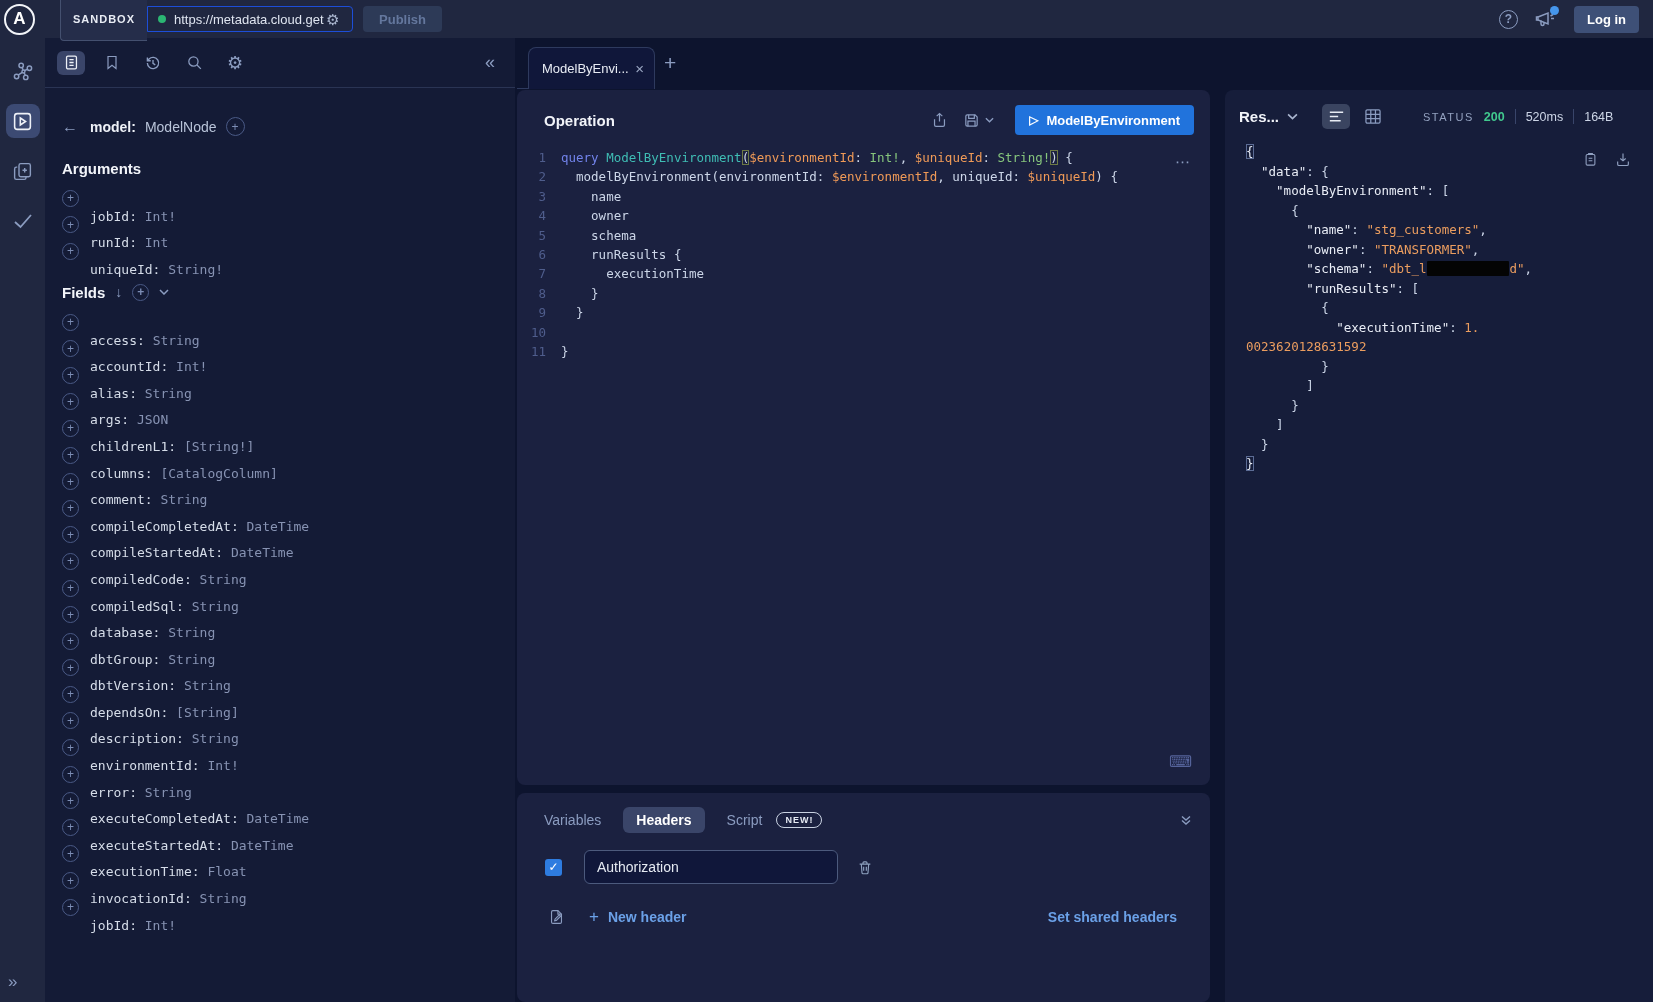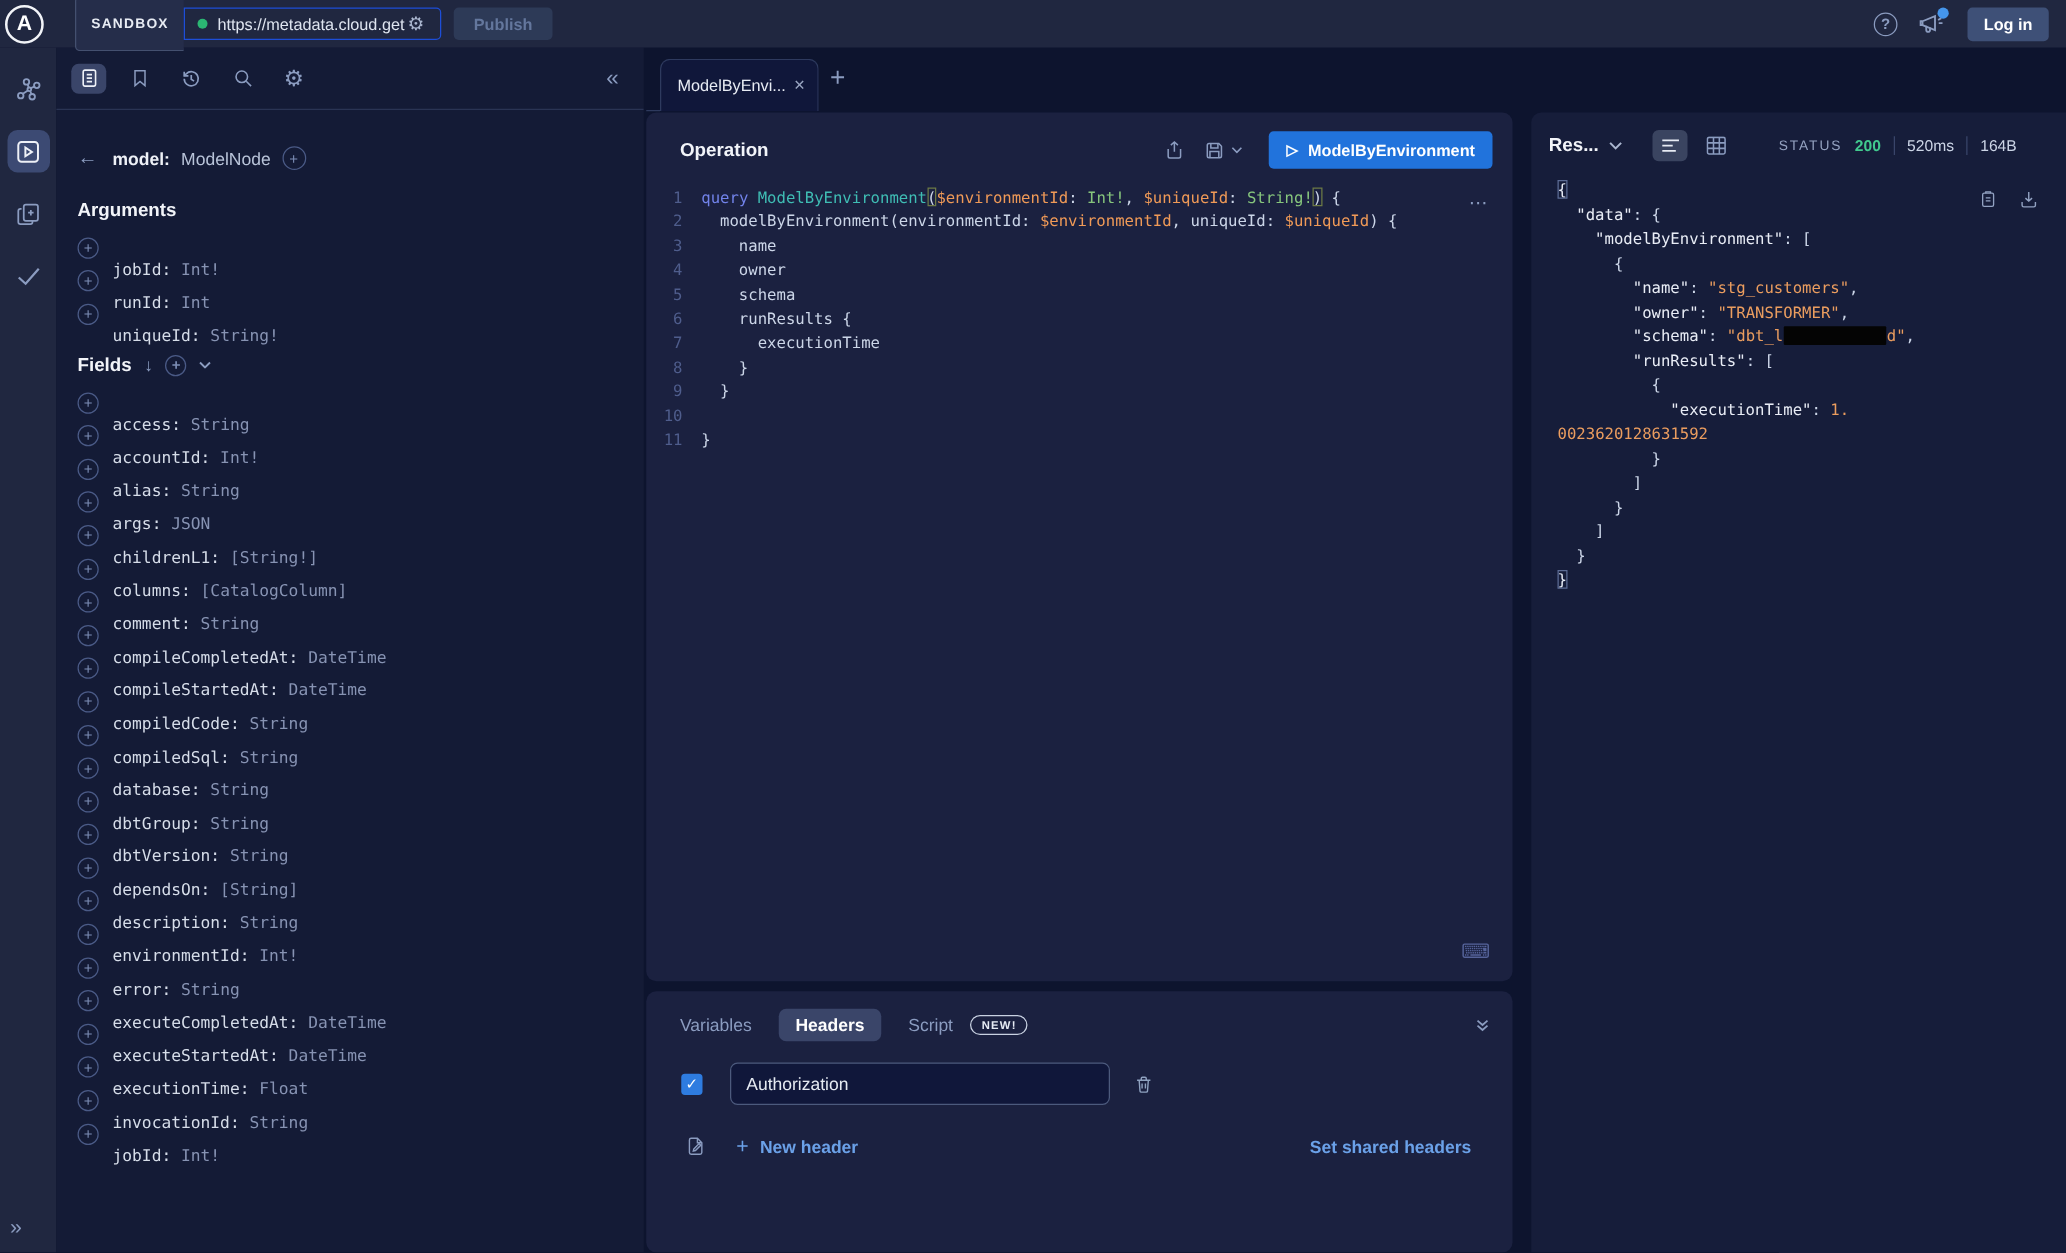--- a/index.html
+++ b/index.html
@@ -87,21 +87,21 @@
   
   .req-card { position:absolute; left:517px; top:793px; width:693px; height:209px; background:#1b2140; border-radius:8px; }
   .req-tabs { display:flex; align-items:center; gap:22px; padding:14px 18px 0 27px; }
   .req-tab { font-size:14px; color:#8b9cc0; }
   .req-tab.active { background:#3a4569; color:#fff; font-weight:bold; border-radius:6px; padding:5px 13px; }
   .new-badge { border:1px solid #c9d2e2; border-radius:9px; padding:2px 8px; font-size:9px; font-weight:bold; letter-spacing:1px; color:#e6ebf4; margin-left:-8px; }
   .req-collapse { margin-left:auto; color:#8b9cc0; }
   .hdr-row { display:flex; align-items:center; margin-top:17px; padding-left:28px; }
   .checkbox { width:17px; height:17px; background:#2e7ce0; border-radius:3px; color:#fff; font-size:12px; display:flex; align-items:center; justify-content:center; }
   .hdr-input { height:34px; border:1px solid #4c5a7d; border-radius:6px; background:#10173a; display:flex; align-items:center; padding:0 12px; }
-  .hdr-key { width:304px; margin-left:22px; font-size:14px; color:#e5eaf2; }
+  .hdr-key { width:254px; margin-left:22px; font-size:14px; color:#e5eaf2; }
   .hdr-val { width:290px; margin-left:10px; gap:8px; }
   .bearer { font-size:14px; color:#c3cde0; }
   .token-box { background:#000; border-radius:2px; padding:4px 10px; font-family:"DejaVu Sans Mono", monospace; font-size:12px; font-weight:bold; color:#fff; }
   .trash { margin-left:19px; color:#8fa2c0; }
   .req-footer { display:flex; align-items:center; margin-top:23px; padding:0 33px 0 31px; }
   .edit-doc { color:#8b9cc0; }
   .new-header { display:flex; align-items:center; gap:9px; margin-left:24px; color:#6ba1e8; font-size:14px; font-weight:bold; }
   .plus-sign { font-size:17px; font-weight:normal; }
   .shared-headers { margin-left:auto; color:#6ba1e8; font-size:14px; font-weight:bold; }
 

